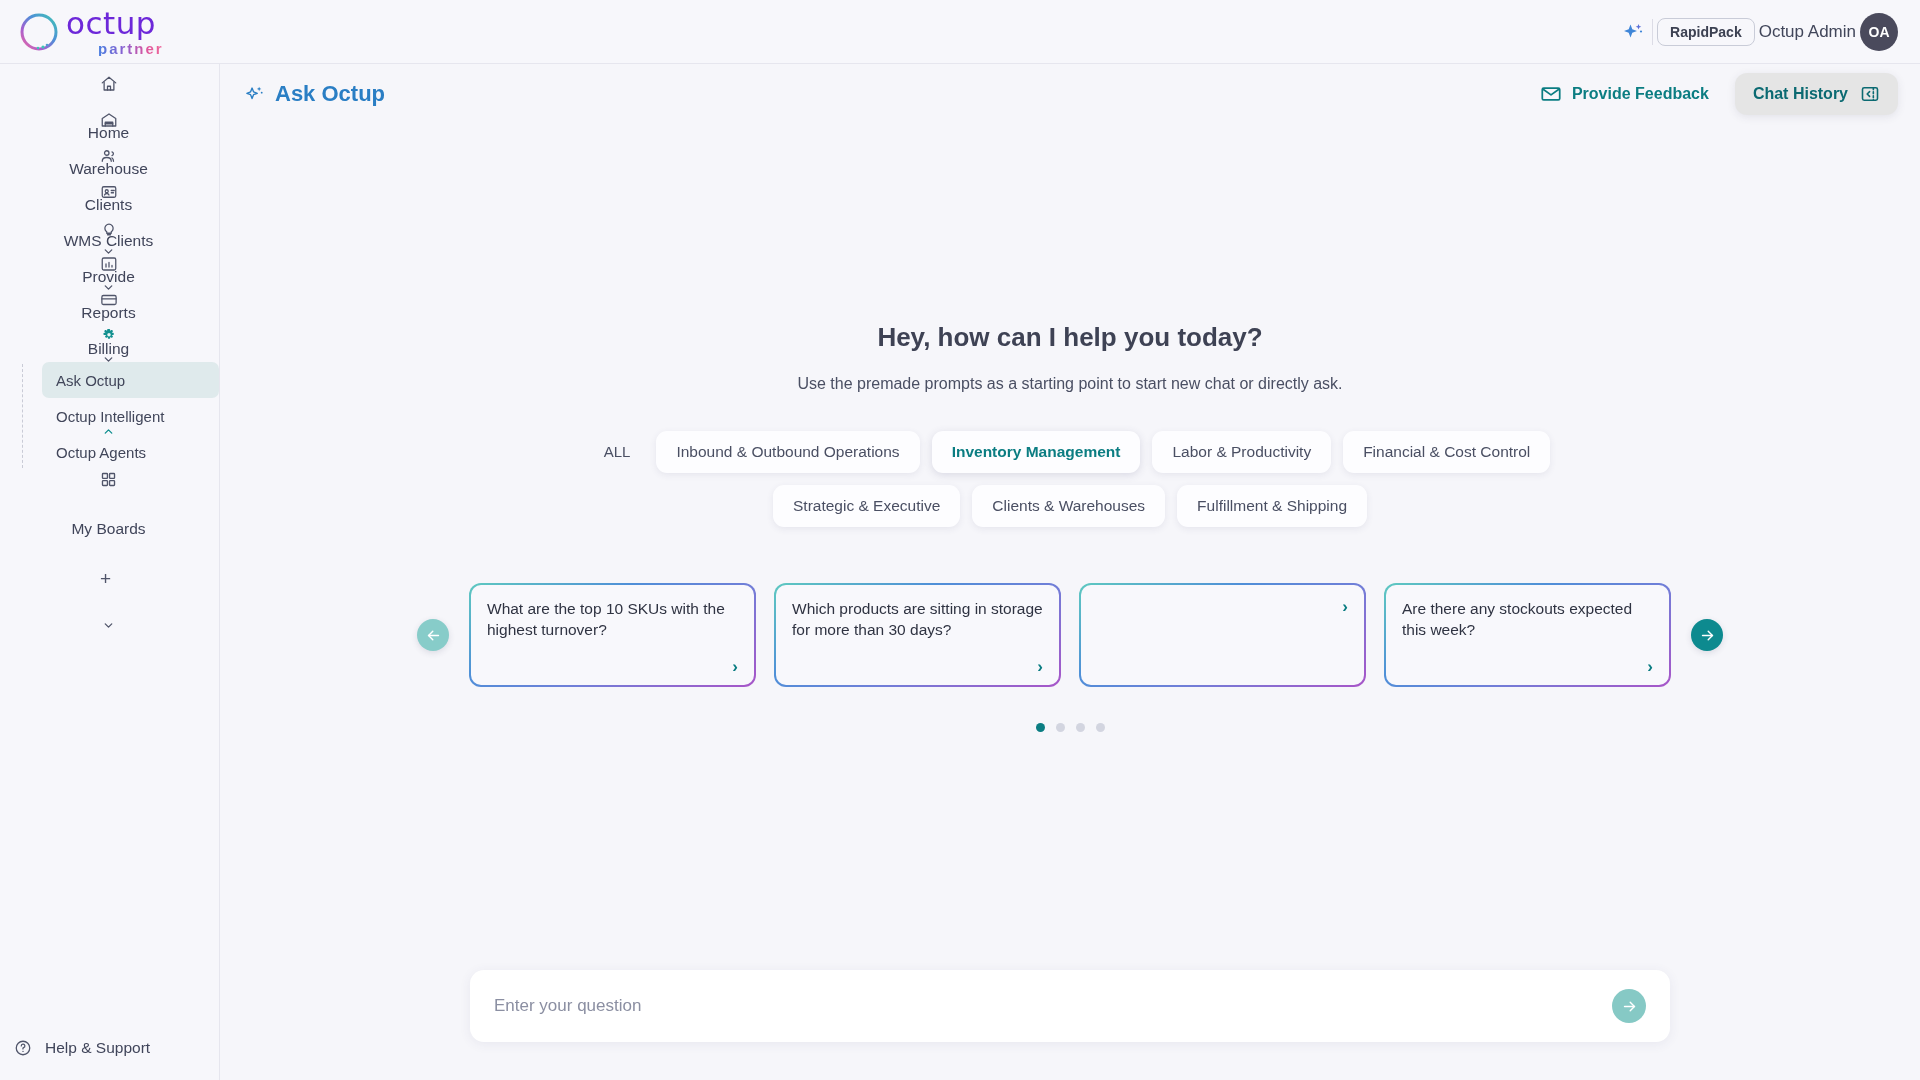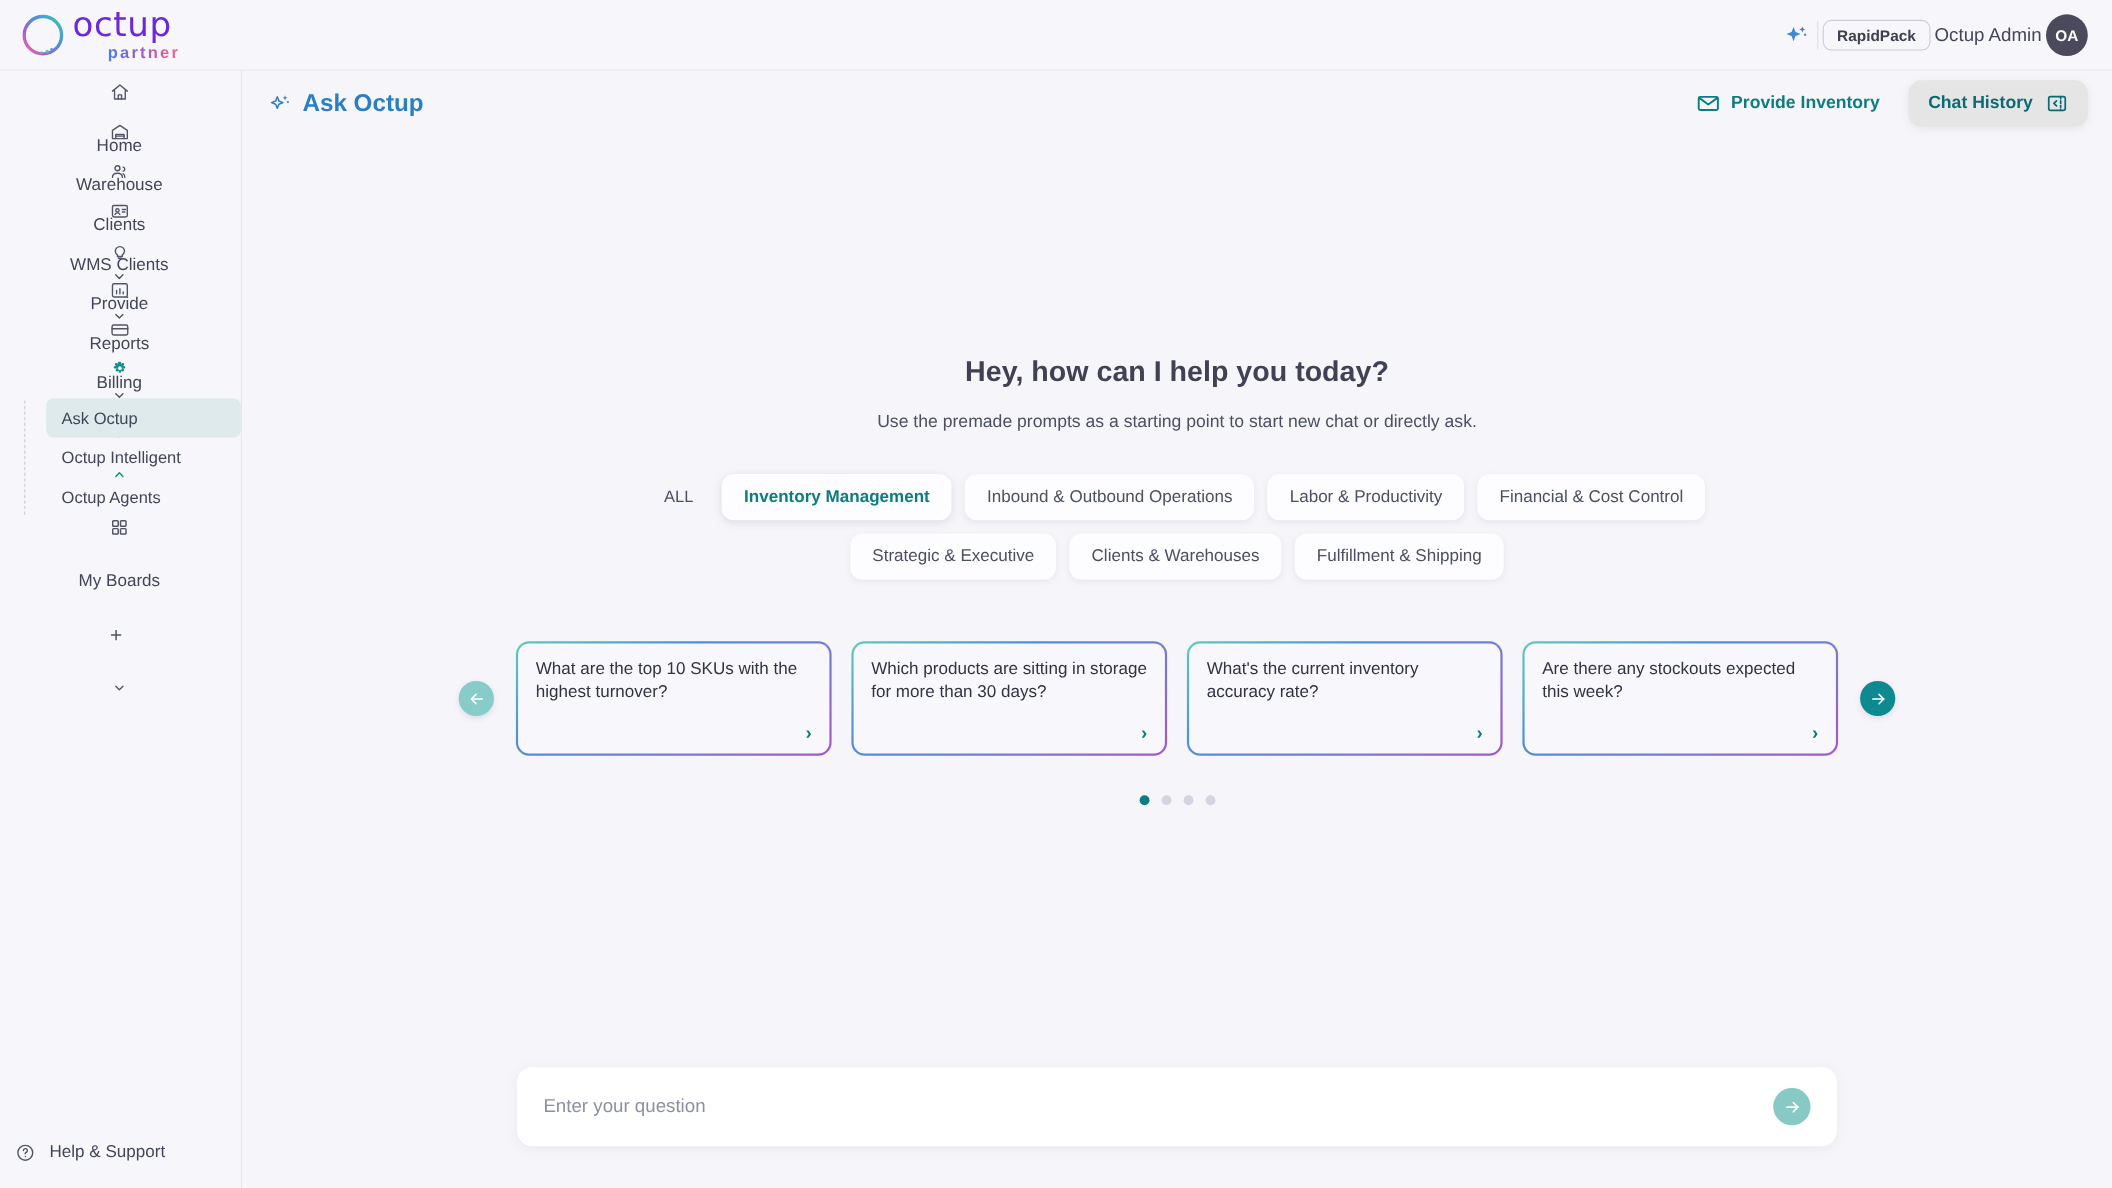--- a/index.html
+++ b/index.html
@@ -359,21 +359,21 @@
         </div>
 
         <div class="head-actions">
           <div class="feedback-btn">
             <span>
               <svg width="22" height="22" viewBox="0 0 24 24" fill="none" stroke="#0b7d82" stroke-width="1.9" stroke-linejoin="round">
                 <rect x="2.5" y="5.5" width="19" height="13" rx="1.5"></rect>
                   <path d="M3 6.5l9 6.5 9-6.5"></path>
               </svg>
             </span>
-            <span>Provide Inventory</span>
+            <span>Provide Feedback</span>
           </div>
 
           <div class="chat-history-btn">
             <span>Chat History</span>
             <span>
               <svg width="20" height="20" viewBox="0 0 24 24" fill="none" stroke="#0b6a72" stroke-width="1.9" stroke-linecap="round" stroke-linejoin="round">
                 <rect x="3" y="4.5" width="18" height="15" rx="2"></rect>
                   <path d="M16 4.5v15" stroke-dasharray="2.4 2.4"></path>
                   <path d="M11.5 9.2 8.6 12l2.9 2.8"></path>
               </svg>
@@ -381,22 +381,22 @@
           </div>
         </div>
       </div>
 
       <div class="center">
         <div class="hero-h">Hey, how can I help you today?</div>
         <div class="hero-sub">Use the premade prompts as a starting point to start new chat or directly ask.</div>
 
         <div class="pills">
           <div class="pill plain">ALL</div>
+          <div class="pill">Inbound &amp; Outbound Operations</div>
           <div class="pill active">Inventory Management</div>
-          <div class="pill">Inbound &amp; Outbound Operations</div>
           <div class="pill">Labor &amp; Productivity</div>
           <div class="pill">Financial &amp; Cost Control</div>
           <div class="pill">Strategic &amp; Executive</div>
           <div class="pill">Clients &amp; Warehouses</div>
           <div class="pill">Fulfillment &amp; Shipping</div>
         </div>
 
         <div class="carousel">
           <div class="arrow-btn prev">
             <svg width="17" height="17" viewBox="0 0 24 24" fill="none" stroke="#ffffff" stroke-width="2" stroke-linecap="round" stroke-linejoin="round">
@@ -413,21 +413,20 @@
               </div>
             </div>
             <div class="card">
               <div class="card-inner">
                 <div class="card-text">Which products are sitting in storage for more than 30 days?</div>
                 <div class="card-chev">›</div>
               </div>
             </div>
             <div class="card">
               <div class="card-inner">
-                <div class="card-text">What's the current inventory accuracy rate?</div>
                 <div class="card-chev">›</div>
               </div>
             </div>
             <div class="card">
               <div class="card-inner">
                 <div class="card-text">Are there any stockouts expected this week?</div>
                 <div class="card-chev">›</div>
               </div>
             </div>
           </div>

